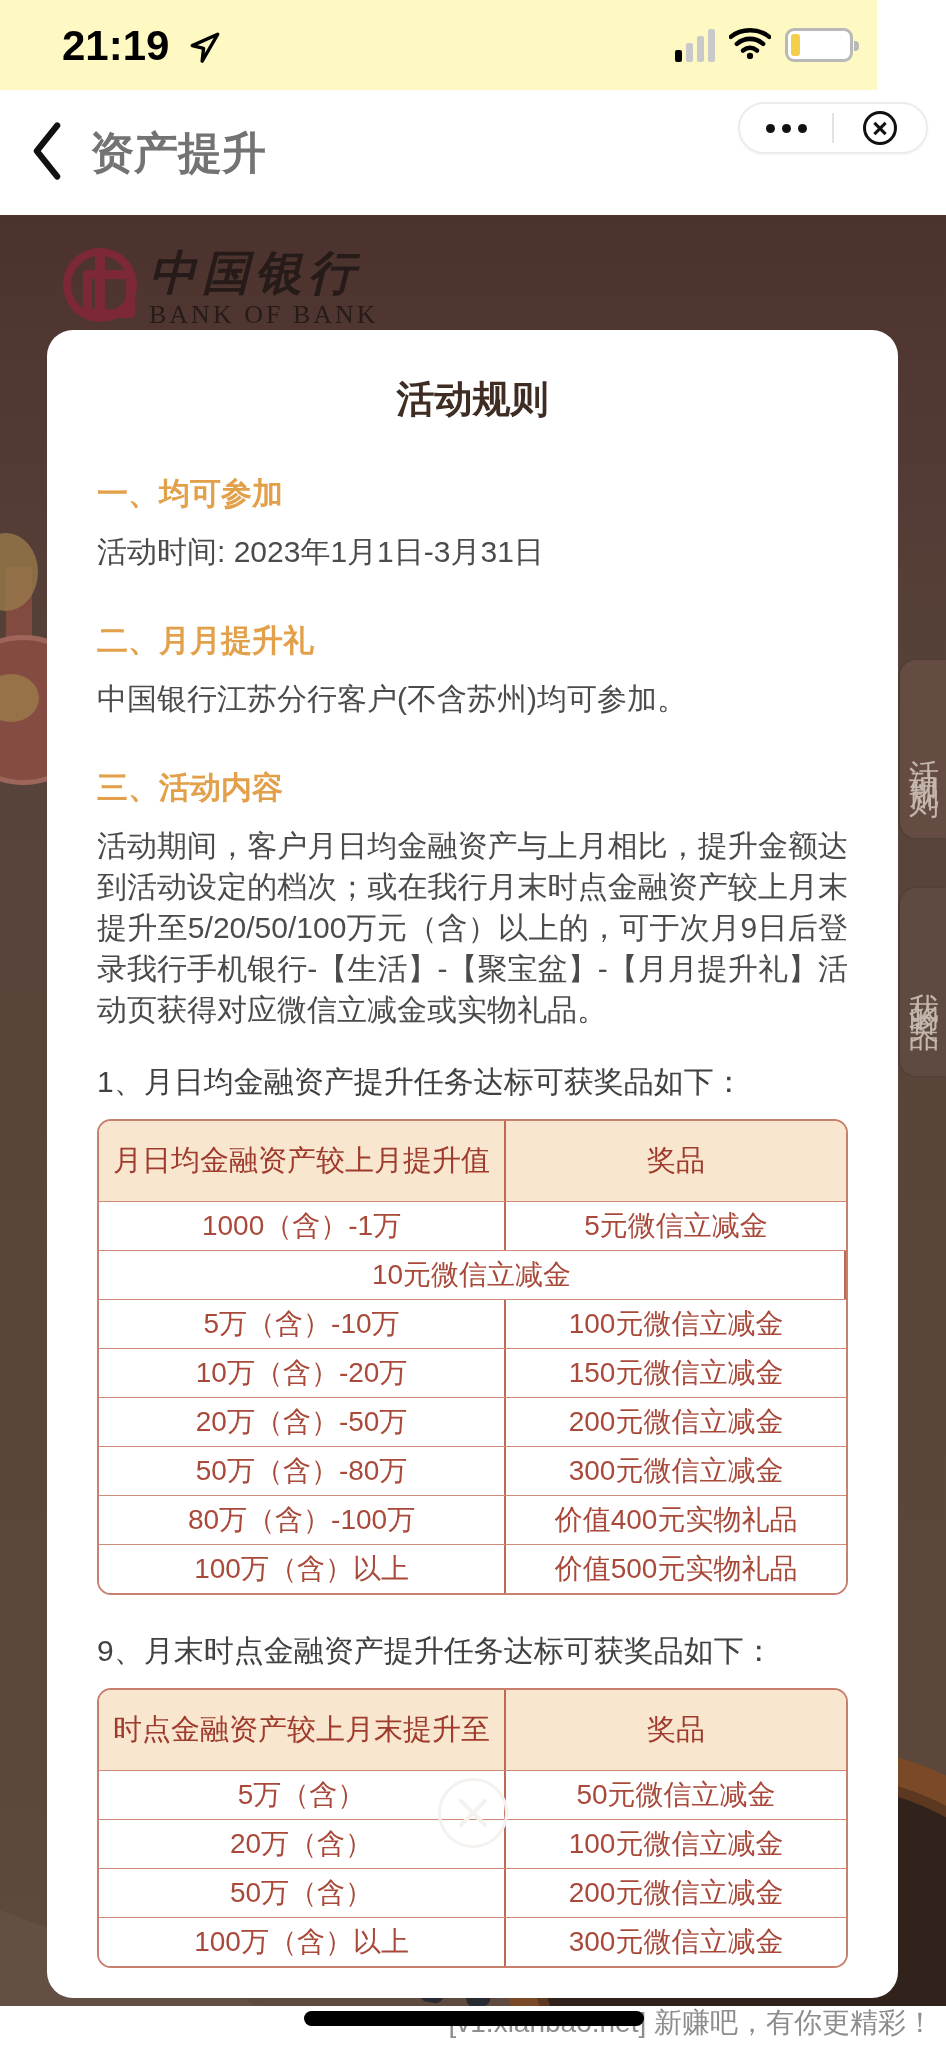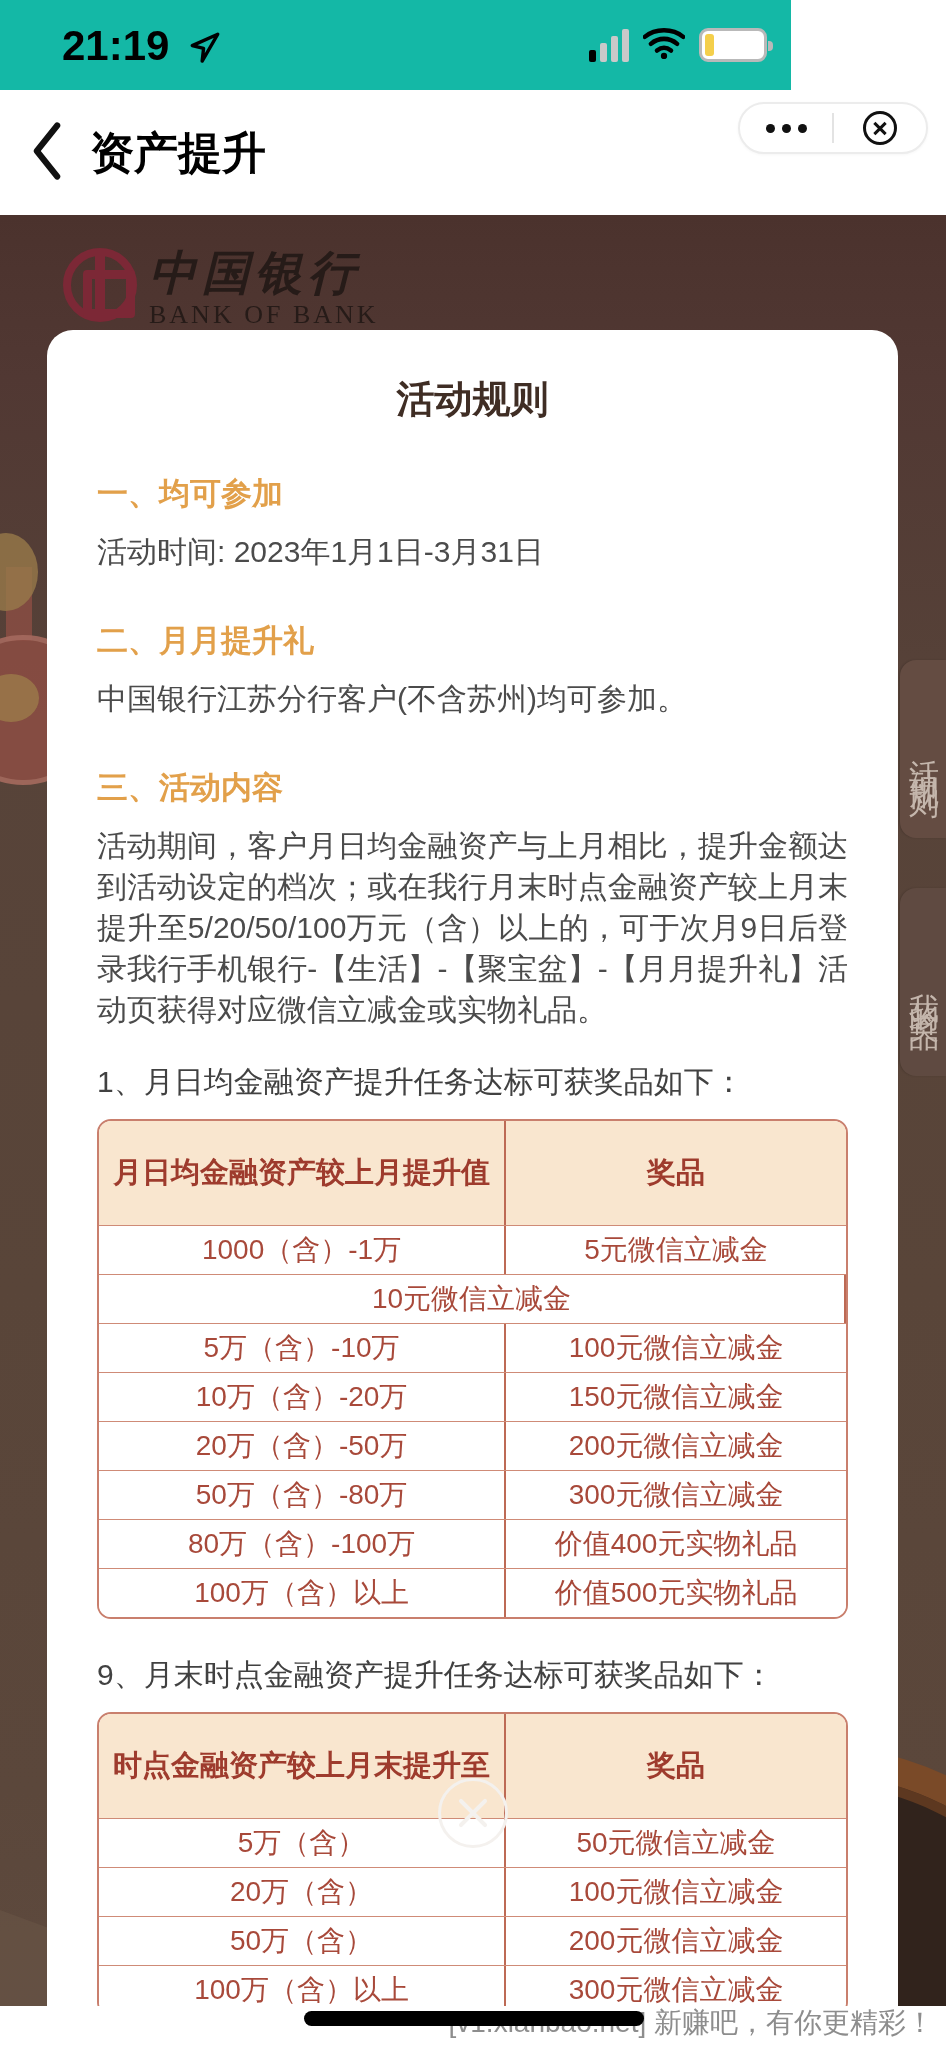--- a/index.html
+++ b/index.html
@@ -1,38 +1,38 @@
 <!DOCTYPE html>
 <html><head>
 <meta charset="utf-8">
 <style>
   * { margin:0; padding:0; box-sizing:border-box; }
   html,body { background:#888; }
   body { font-family:"Liberation Sans","DejaVu Sans",sans-serif; }
   .screen { position:relative; width:946px; height:2048px; background:#ffffff; overflow:hidden; margin:0 auto; }
 
   
-  .statusbar { position:absolute; left:0; top:0; width:791px; height:90px; background:#14b8a6; z-index:30;text-decoration:underline; }
+  .statusbar { position:absolute; left:0; top:0; width:877px; height:90px; background:#fef9c3; z-index:30;text-decoration:underline; }
   .sb-time { position:absolute; left:62px; top:22px; font-size:42px; font-weight:bold; color:#000; letter-spacing:0px; }
   .sb-nav { position:absolute; left:188px; top:30px; }
   .sb-right { position:absolute; right:24px; top:26px; display:flex; align-items:center; gap:14px; }
   .sb-bars { display:flex; align-items:flex-end; gap:4px; height:34px; }
   .sb-bars i { display:block; width:7px; border-radius:2px; background:#c9c9c9; }
   .sb-bars i:nth-child(1){ height:12px; background:#000; }
   .sb-bars i:nth-child(2){ height:19px; }
   .sb-bars i:nth-child(3){ height:26px; }
   .sb-bars i:nth-child(4){ height:33px; }
   .battery { position:relative; width:68px; height:34px; border:3px solid #b9b9b9; border-radius:9px; background:#fff; }
   .battery::after { content:""; position:absolute; right:-9px; top:10px; width:5px; height:10px; background:#b9b9b9; border-radius:0 4px 4px 0; }
   .battery .fill { position:absolute; left:3px; top:3px; bottom:3px; width:9px; background:#f4cf4b; border-radius:3px; }
 
   
   .navbar { position:absolute; left:0; top:90px; width:946px; height:125px; background:#fff; z-index:30; }
   .back-btn { position:absolute; left:30px; top:32px; width:50px; height:60px; cursor:pointer; }
-  .nav-title { position:absolute; left:90px; top:34px; font-size:44px; font-weight:bold; color:#000000; }
+  .nav-title { position:absolute; left:90px; top:34px; font-size:44px; font-weight:bold; color:#737373; }
   .capsule { position:absolute; right:18px; top:12px; width:190px; height:52px; border:2px solid #ececec; border-radius:27px; background:#fff; display:flex; align-items:center; box-shadow:0 1px 3px rgba(0,0,0,.04); }
   .cap-more { flex:1; display:flex; justify-content:center; gap:7px; cursor:pointer; }
   .cap-more i { width:9px; height:9px; border-radius:50%; background:#111; }
   .cap-div { width:2px; height:30px; background:#e3e3e3; }
   .cap-close { flex:1; display:flex; justify-content:center; cursor:pointer; }
   .cap-close .ring { position:relative; width:34px; height:34px; border:3px solid #111; border-radius:50%; }
   .cap-close .ring::before,.cap-close .ring::after { content:""; position:absolute; left:6px; top:13px; width:16px; height:3px; background:#111; }
   .cap-close .ring::before{ transform:rotate(45deg);} .cap-close .ring::after{ transform:rotate(-45deg);}
 
   
@@ -78,21 +78,21 @@
 
   
   .card { position:absolute; left:47px; top:115px; width:851px; background:#ffffff; border-radius:26px; padding:44px 50px 26px 50px; z-index:4; }
   .card-title { text-align:center; font-size:38px; font-weight:bold; color:#3f2d24; margin-bottom:48px; }
   .sec-h { font-size:31px; font-weight:bold; color:#e2a04a; margin-bottom:16px; }
   .sec-b { font-size:30px; color:#4b4b4b; margin-bottom:48px; line-height:41px; }
   .sec-b.para { text-align:justify; margin-bottom:32px; }
   .tcaption { font-size:30px; color:#414141; margin-bottom:16px; }
   .rtable { border:2px solid #c97f6d; border-radius:14px; overflow:hidden; margin-bottom:36px; }
   .thead { display:flex; background:#f9e6cf; }
-  .thcell { font-size:29px; font-weight:bold; color:#9e3b2d; text-align:center; padding:32px 6px; }
+  .thcell { font-size:29px; font-weight:normal; color:#9e3b2d; text-align:center; padding:20px 6px; }
   .thcell:first-child { width:54.5%; border-right:2px solid #bd6a55; }
   .thcell:last-child { flex:1; }
   .trow { display:flex; border-top:1px solid #cf8b77; background:#fff; }
   .tcell { font-size:28px; color:#a8493a; text-align:center; padding:8px 4px; line-height:32px; }
   .tcell:first-child { width:54.5%; border-right:2px solid #bd6a55; }
   .tcell:last-child { flex:1; }
   .rtable.last { margin-bottom:4px; }
 
   
   .bottombar { position:absolute; left:0; bottom:0; width:946px; height:42px; background:#fff; z-index:30; }

